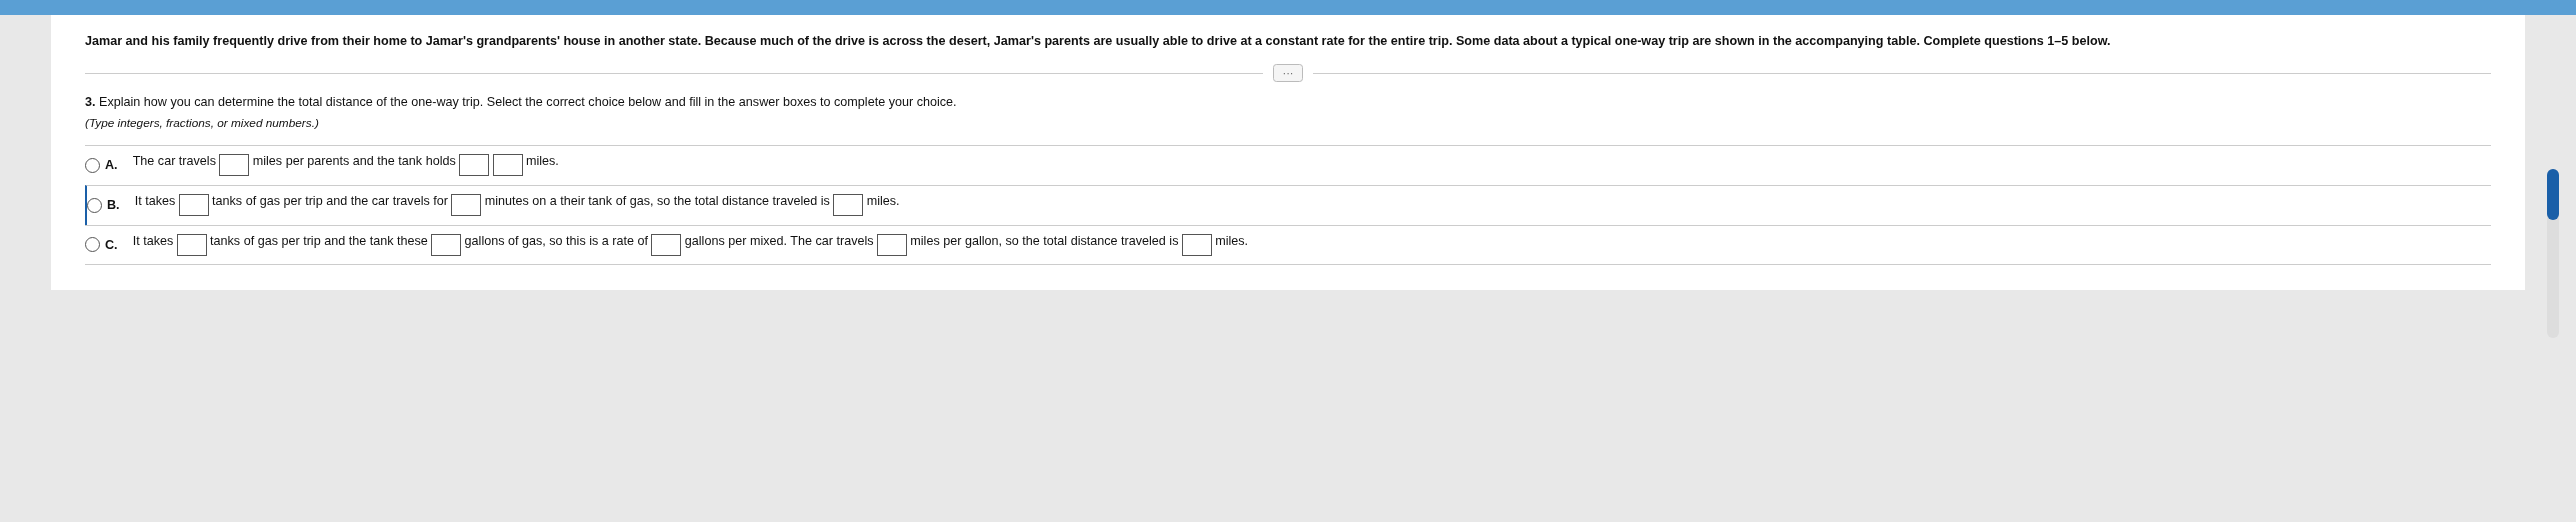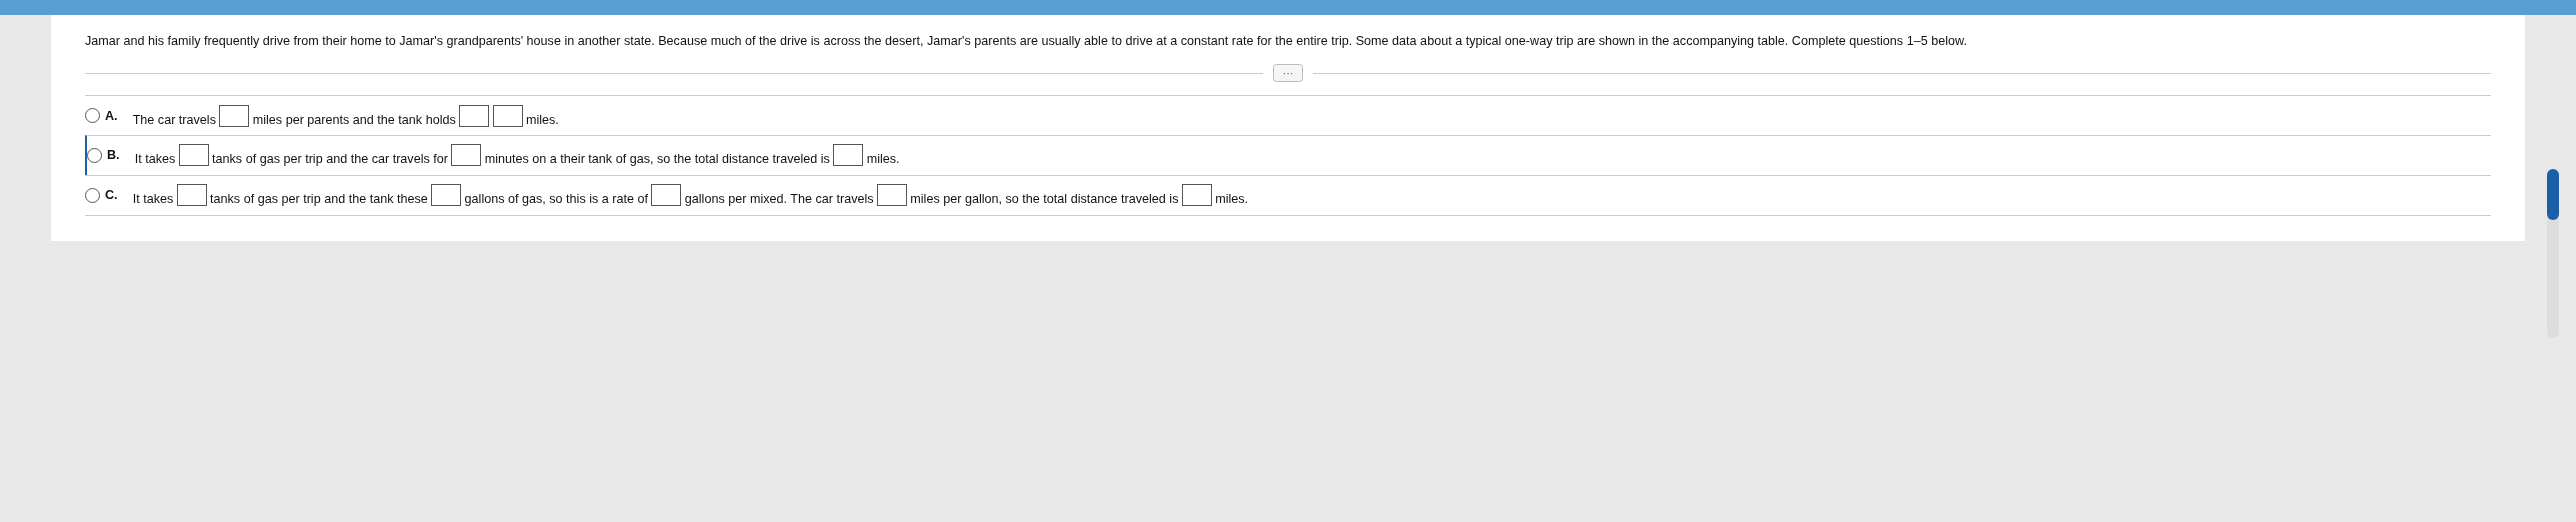--- a/index.html
+++ b/index.html
@@ -27,20 +27,21 @@
       background-color: #ffffff;
       margin: 0 51px;
       padding: 17px 34px 25px 34px;
     }
 
     .intro-text {
       font-size: 12.6px;
       line-height: 1.5;
       color: #111;
       margin-bottom: 13.5px;
+      font-weight: bold;
     }
 
     .divider-row {
       display: flex;
       align-items: center;
       justify-content: center;
       margin: 8.4px 0 13.5px 0;
     }
 
     .divider-line {
@@ -112,21 +113,21 @@
     }
 
     .option-label {
       font-weight: bold;
       font-size: 12.6px;
       margin-right: 5px;
     }
 
     .option-content {
       display: flex;
-      align-items: flex-end;
+      align-items: flex-start;
       flex-wrap: wrap;
       gap: 3.4px;
       font-size: 12.6px;
       flex: 1;
     }
 
     .answer-box {
       display: inline-block;
       width: 30px;
       height: 22px;
@@ -166,21 +167,25 @@
 <div class="main-container">
 
   <p class="intro-text">Jamar and his family frequently drive from their home to Jamar's grandparents' house in another state. Because much of the drive is across the desert, Jamar's parents are usually able to drive at a constant rate for the entire trip. Some data about a typical one-way trip are shown in the accompanying table. Complete questions 1–5 below.</p>
 
   <div class="divider-row">
     <div class="divider-line"></div>
     <div class="divider-dots">···</div>
     <div class="divider-line"></div>
   </div>
 
-
+  <p class="question-text">
+    <strong>3.</strong><span> Explain how you can determine the total distance of the one-way trip. Select the correct choice below and fill in the answer boxes to complete your choice.</span>
+  </p>
+
+  <p class="instruction-text">(Type integers, fractions, or mixed numbers.)</p>
 
   <div class="option-row">
     <div class="radio-container">
       <div class="radio-btn"></div>
       <span class="option-label">A.</span>
     </div>
     <div class="option-content">
       <span class="text-span">The car travels</span>
       <input class="answer-box" type="text" style="">
       <span class="text-span">miles per parents and the tank holds</span>

